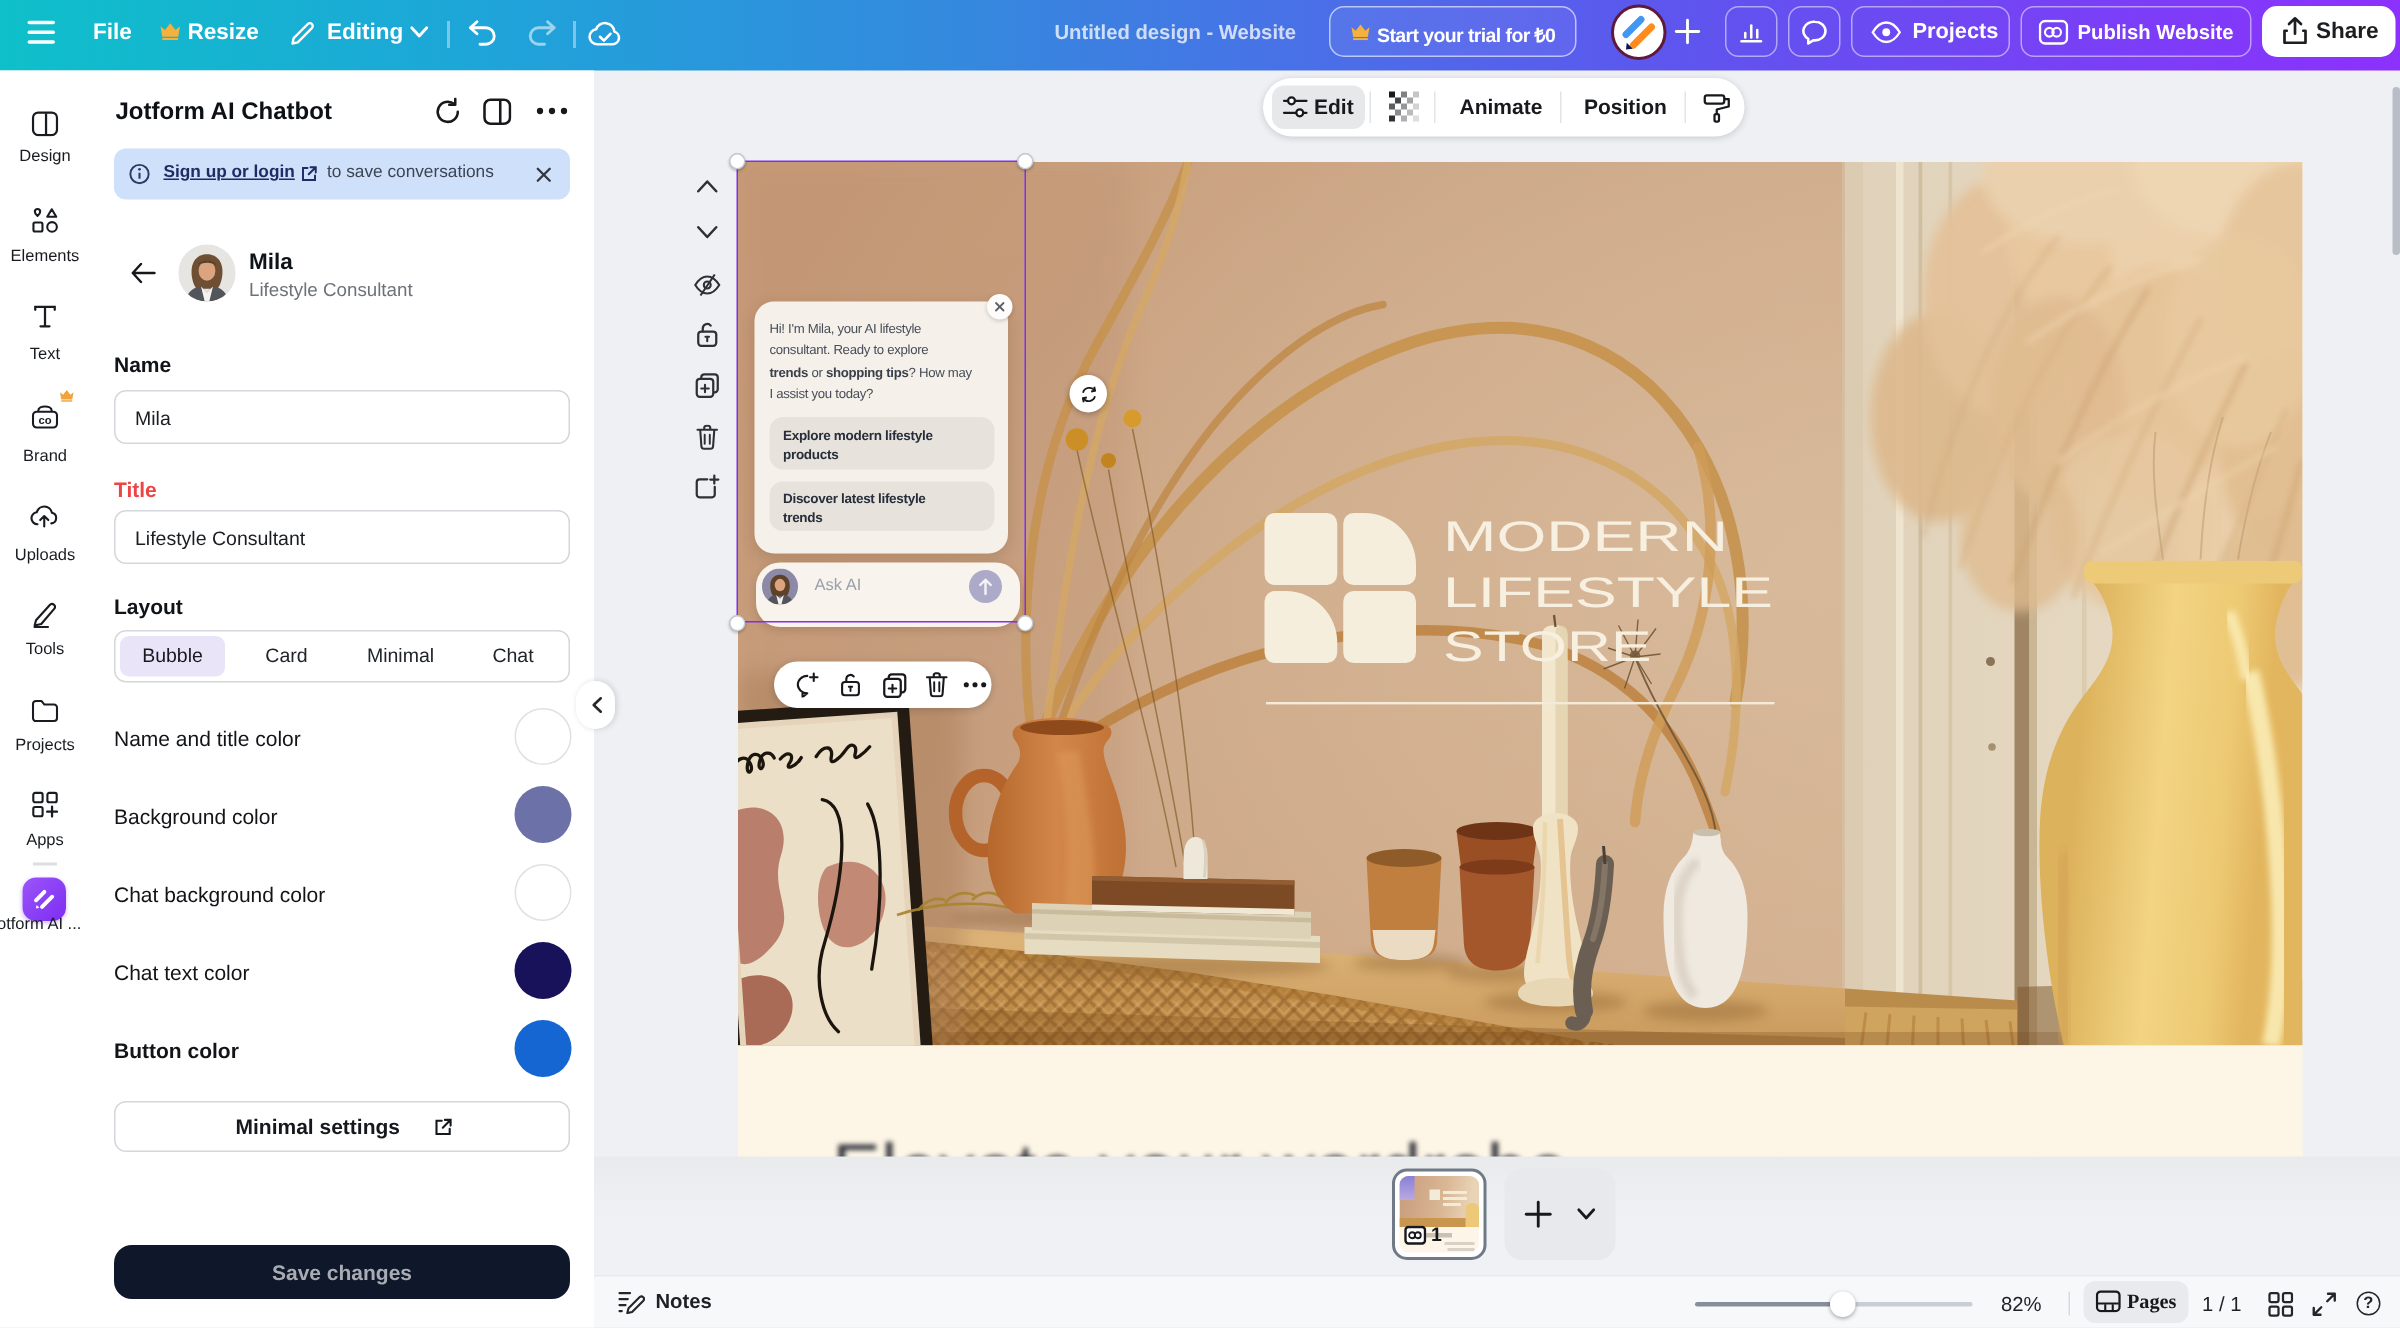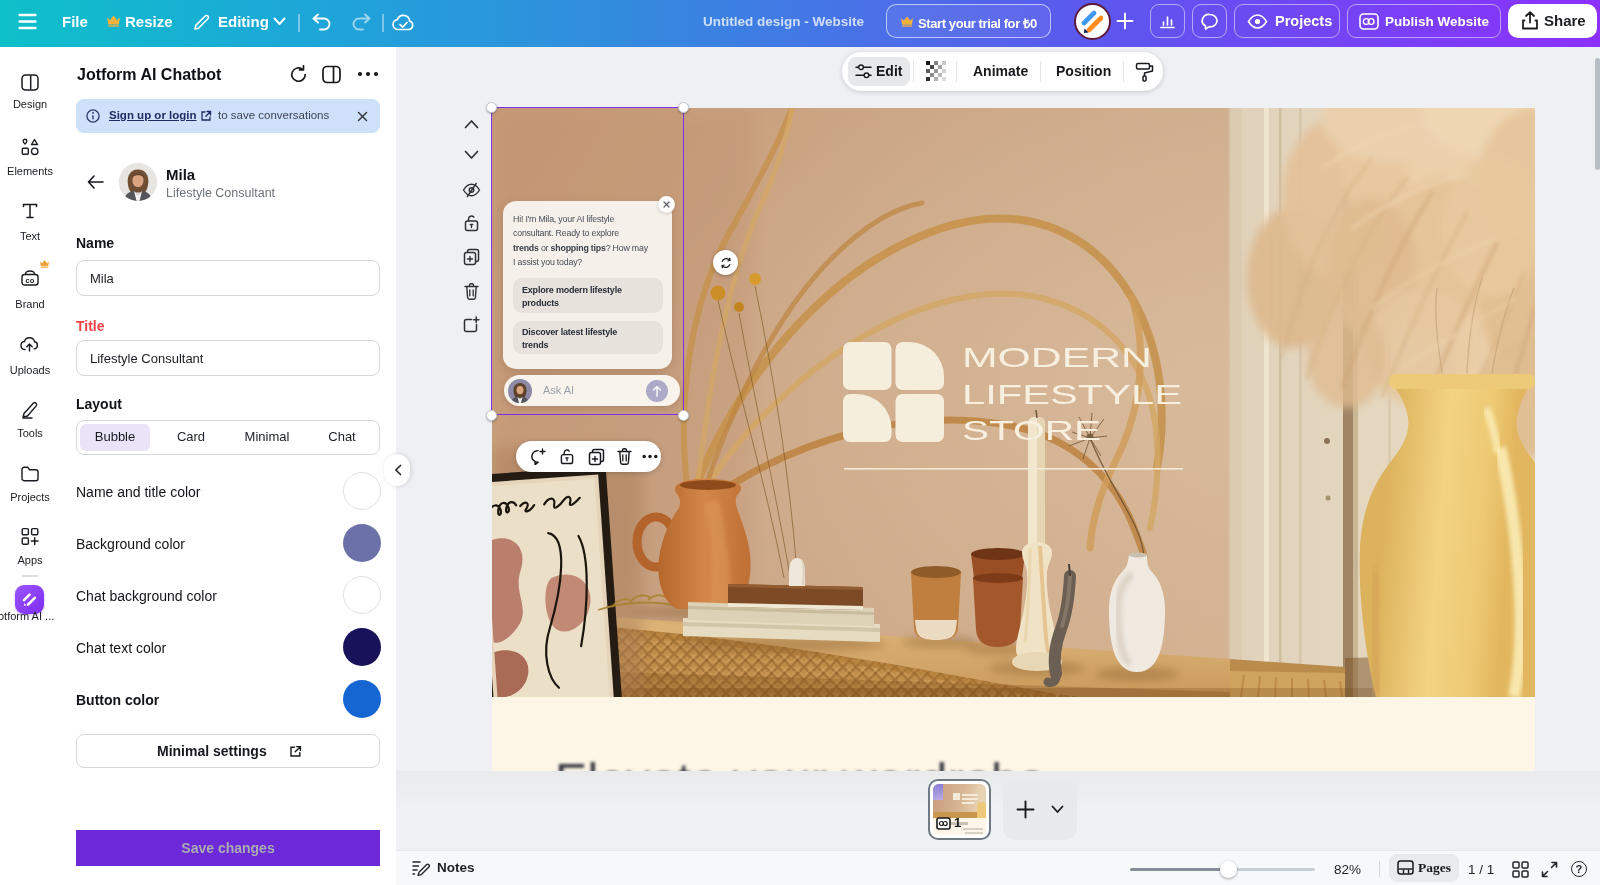--- a/index.html
+++ b/index.html
@@ -549,21 +549,21 @@
   <div class="abs" style="left:283px;top:633px;width:38px;height:38px;border-radius:50%;background:#1566d2;"></div>
 
   <div class="abs" style="left:16px;top:687px;width:304px;height:34px;border:1px solid #d4d7dc;border-radius:8px;box-sizing:border-box;">
     <div class="abs" style="left:80px;top:8px;font-size:14px;font-weight:700;color:#15181d;">Minimal settings</div>
     <svg class="abs" style="left:212px;top:10px;" width="13" height="13" viewBox="0 0 13 13">
         <path d="M5.5 2.2 H2 v8.8 h8.8 V7.5" fill="none" stroke="#15181d" stroke-width="1.4" stroke-linecap="round"></path>
         <path d="M7.6 1.6 h3.8 V5.4 M11.1 1.9 L6.2 6.8" fill="none" stroke="#15181d" stroke-width="1.4" stroke-linecap="round"></path>
       </svg>
   </div>
 
-  <div class="abs" style="left:16px;top:783px;width:304px;height:36px;border-radius:0;background:#6d28d9;text-align:center;">
+  <div class="abs" style="left:16px;top:783px;width:304px;height:36px;border-radius:12px;background:#0f172a;text-align:center;">
     <div style="padding-top:10px;font-size:14px;font-weight:700;color:#a9acb2;">Save changes</div>
   </div>
 </div>
 
 <div class="abs" style="left:384px;top:454px;width:26px;height:32px;border-radius:16px;background:#fff;box-shadow:1px 0 4px rgba(0,0,0,0.14);"></div>
 <svg class="abs" style="left:394px;top:464px;" width="8" height="12" viewBox="0 0 8 12">
     <path d="M6.5 1.5 L1.8 6 L6.5 10.5" fill="none" stroke="#26282c" stroke-width="1.7" stroke-linecap="round" stroke-linejoin="round"></path>
   </svg>
 
 <div class="abs" style="left:842px;top:52px;width:321px;height:39px;border-radius:20px;background:#fff;box-shadow:0 1px 5px rgba(20,30,40,0.18);">
@@ -653,21 +653,21 @@
 
 <div class="abs" style="left:658px;top:196px;width:17px;height:17px;border-radius:50%;background:#fdfcfa;box-shadow:0 1px 3px rgba(0,0,0,0.18);">
   <svg class="abs" style="left:5px;top:5px;" width="7" height="7" viewBox="0 0 7 7">
       <g stroke="#5c6069" stroke-width="1.2" stroke-linecap="round">
         <line x1="1" y1="1" x2="6" y2="6"></line>
         <line x1="6" y1="1" x2="1" y2="6"></line>
       </g>
     </svg>
 </div>
 
-<div class="abs" style="left:504px;top:375px;width:176px;height:31px;border-radius:16px;background:rgba(250,246,240,0.97);box-shadow:0 2px 6px rgba(80,50,20,0.2);">
+<div class="abs" style="left:504px;top:375px;width:176px;height:43px;border-radius:16px;background:rgba(250,246,240,0.97);box-shadow:0 2px 6px rgba(80,50,20,0.2);">
   <div class="abs" style="left:3.5px;top:3.5px;width:24px;height:24px;border-radius:50%;overflow:hidden;background:#dcd9d6;">
     <svg width="24" height="24" viewBox="0 0 38 38">
         <rect width="38" height="38" fill="#8d8aa8"></rect>
         <path d="M19 6.5 C11.5 6.5 8.2 12.5 8.7 19.5 C9.1 24.5 10.5 27.5 12 29.5 L26 29.5 C27.5 27.5 28.9 24.5 29.3 19.5 C29.8 12.5 26.5 6.5 19 6.5 Z" fill="#5e4129"></path>
         <ellipse cx="19" cy="17.5" rx="5.6" ry="6.6" fill="#dca380"></ellipse>
         <path d="M5 38 c0.5 -6.5 5 -9.5 10 -10 l4 4 4 -4 c5 0.5 9.5 3.5 10 10 z" fill="#54555b"></path>
         <path d="M15 28 l4 4 4 -4 -2.5 10 h-3 z" fill="#f3f2f0"></path>
       </svg>
   </div>
   <div class="abs" style="left:39px;top:9px;font-size:11px;color:#9aa0ab;">Ask AI</div>

